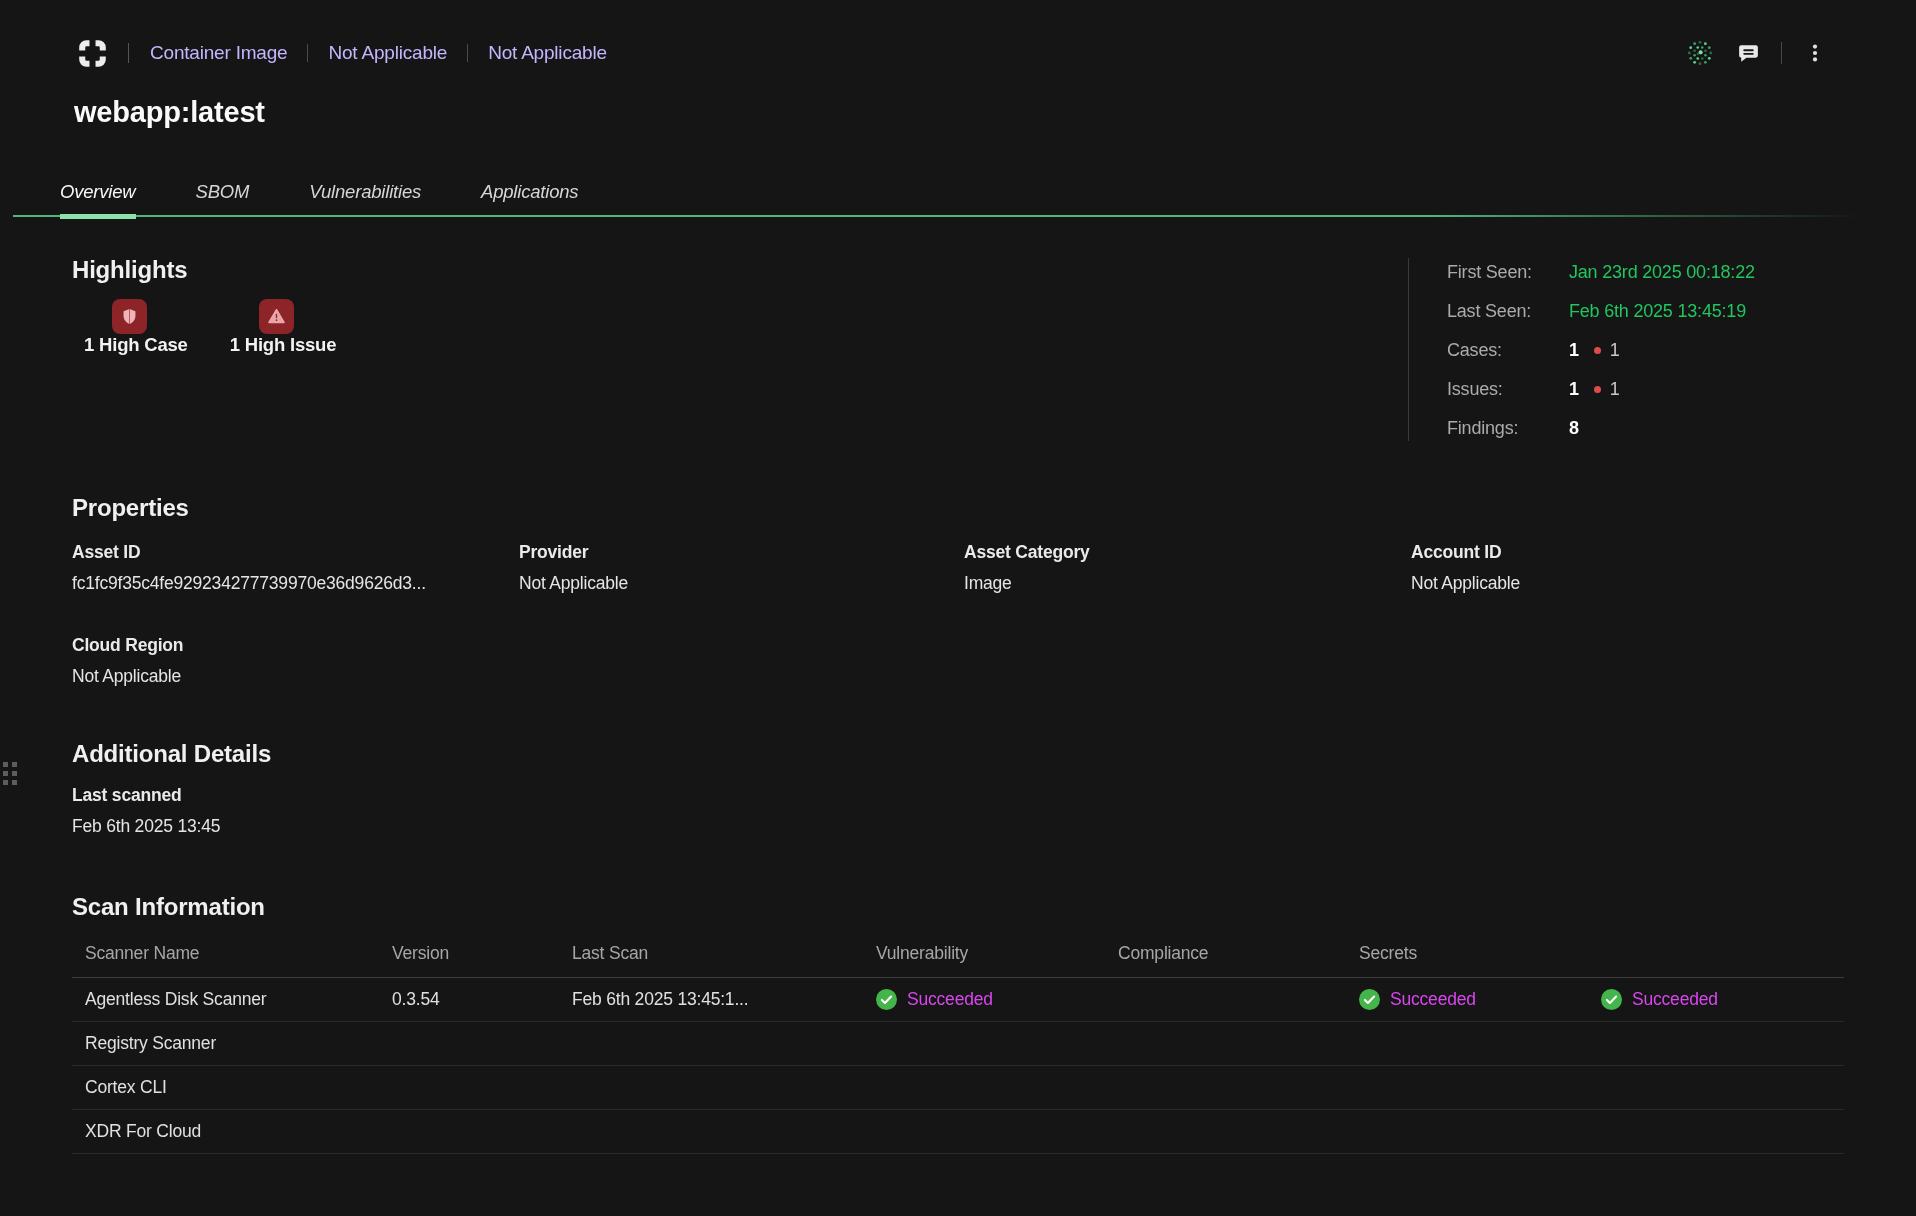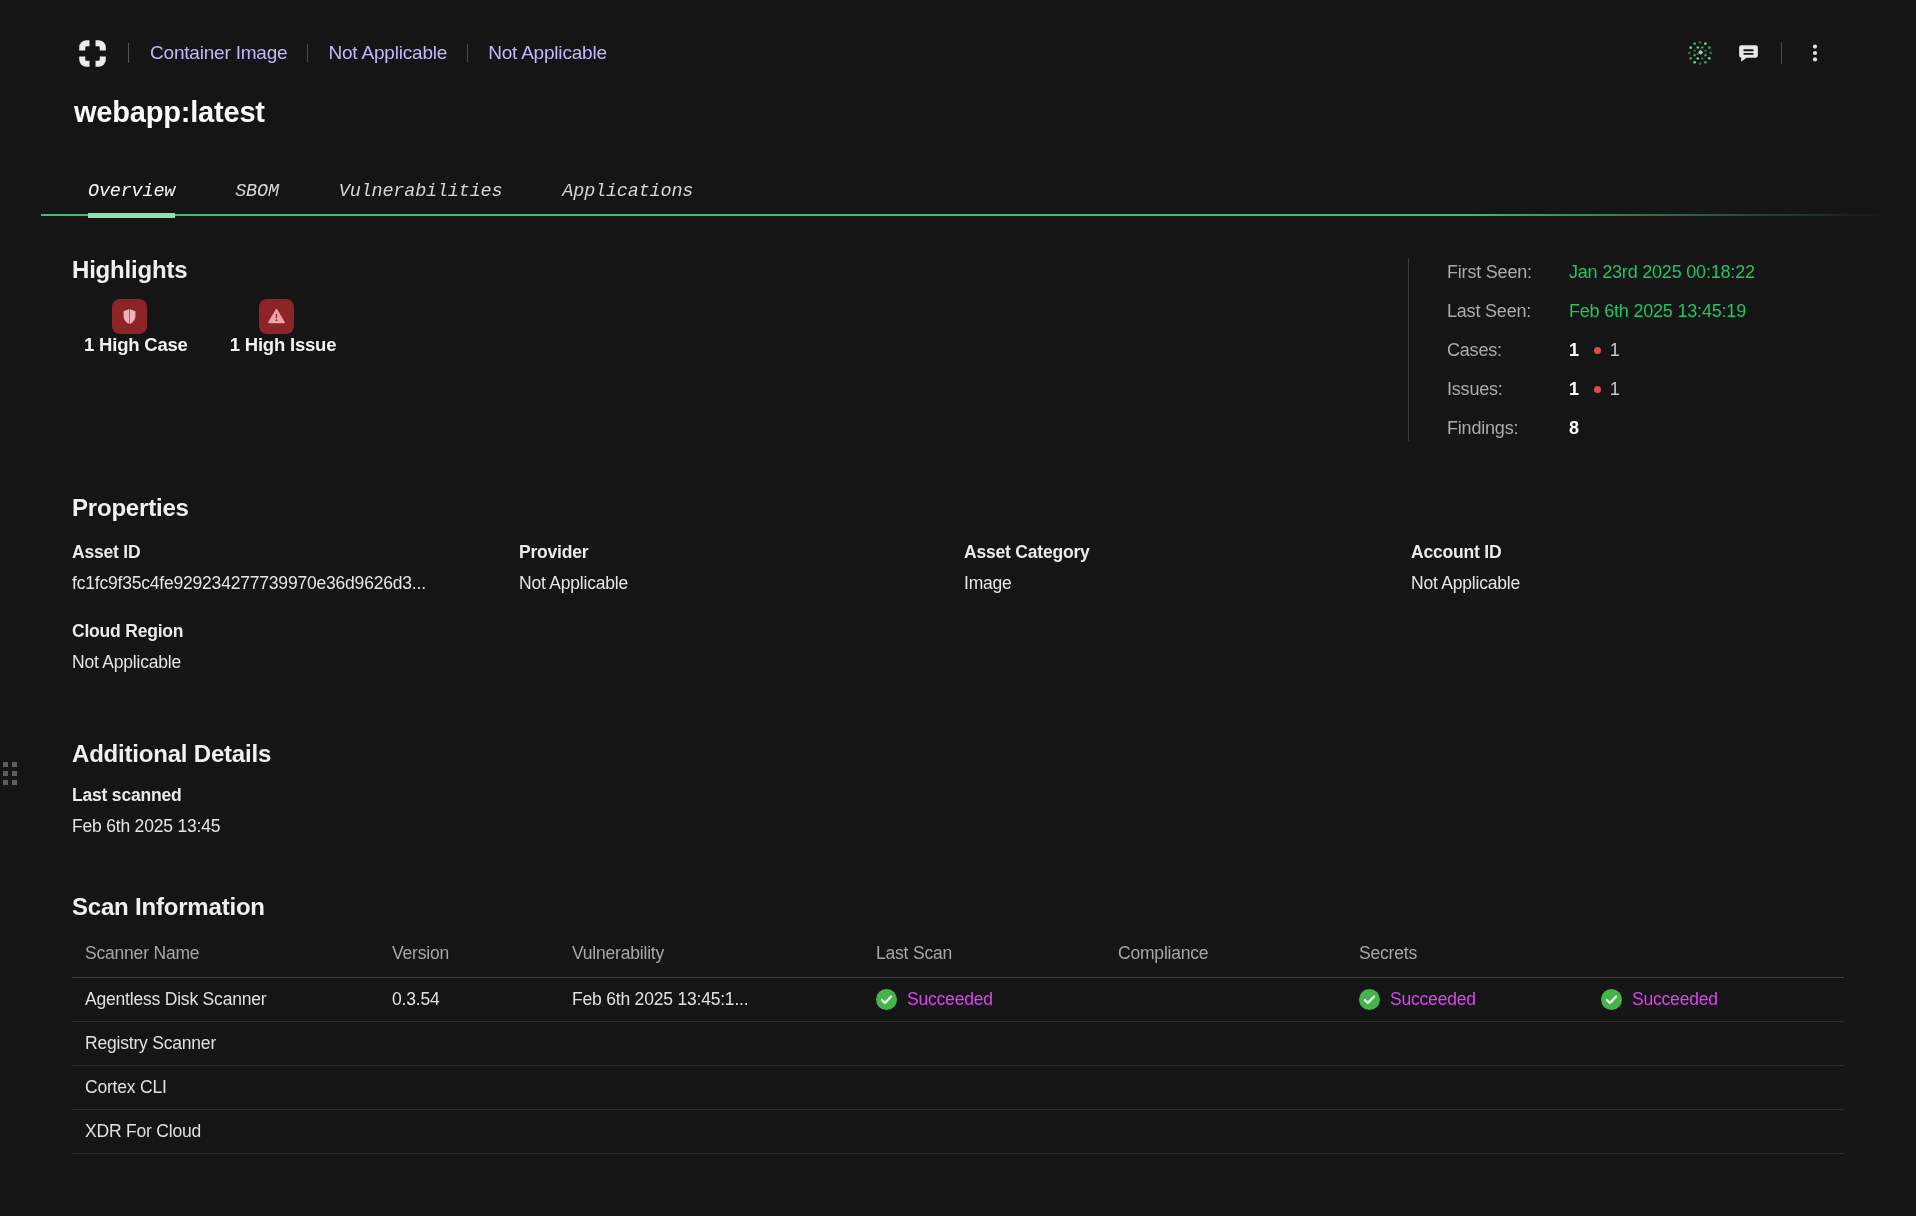--- a/index.html
+++ b/index.html
@@ -23,21 +23,21 @@
   .crumb-sep { width:1px; height:18px; background:#4c4c4c; margin:0 20px; }
   .topbar-right { margin-left:auto; display:flex; align-items:center; }
   .icon-btn { width:30px; height:30px; display:flex; align-items:center; justify-content:center; cursor:pointer; }
   .icon-btn + .icon-btn { margin-left:18px; }
   .topbar-right .vsep { margin:0 18px; height:22px; background:#484848; }
 
   
   .page-title { position:absolute; top:96px; left:74px; font-size:29px; font-weight:700; color:#fafafa; }
 
   
-  .tabs { position:absolute; top:181px; left:88px; display:flex;font-family:Liberation Mono, monospace; }
+  .tabs { position:absolute; top:181px; left:60px; display:flex; }
   .tabs-line { position:absolute; left:-47px; bottom:0; width:1865px; height:2px;
     background:linear-gradient(90deg, var(--accent-green) 0%, var(--accent-green) 76%, rgba(77,184,123,0) 99%); }
   .tab { font-style:italic; font-size:18.5px; color:#d6d6d6; padding-bottom:14px; margin-right:60px; position:relative; cursor:pointer; }
   .tab.active { color:#f7f7f7; }
   .tab.active::after { content:""; position:absolute; left:0; right:0; bottom:-2px; height:5px; background:var(--active-tab-green); z-index:2; }
 
   
   .section-heading { font-size:24px; font-weight:700; color:#f0f0f0; }
 
   
@@ -52,21 +52,21 @@
   .summary-row { display:flex; align-items:center; height:22px; margin-bottom:17px; }
   .summary-row:last-child { margin-bottom:0; }
   .summary-label { width:122px; font-size:18px; color:#ababab; flex:none; }
   .summary-value { font-size:18px; color:#22c55e; }
   .summary-num { font-size:18px; font-weight:700; color:#ffffff; }
   .red-dot { width:7px; height:7px; border-radius:50%; background:var(--dot-red); margin:0 9px 0 15px; }
   .summary-sub { font-size:18px; color:#c9c9c9; }
 
   
   .properties { position:absolute; top:494px; left:72px; right:72px; }
-  .prop-grid { margin-top:20px; display:grid; grid-template-columns:447px 445px 447px 1fr; row-gap:27px; }
+  .prop-grid { margin-top:20px; display:grid; grid-template-columns:447px 445px 447px 1fr; row-gap:41px; }
   .field-label { font-size:17.5px; font-weight:600; color:#eaeaea; margin-bottom:10px; }
   .field-value { font-size:17.5px; color:#e5e5e5; }
 
   
   .additional { position:absolute; top:740px; left:72px; }
   .additional .field { margin-top:17px; }
 
   
   .scan { position:absolute; top:893px; left:72px; width:1772px; }
   .scan-table { margin-top:13px; }
@@ -243,22 +243,22 @@
     <div class="field-value">Feb 6th 2025 13:45</div>
   </div>
 </div>
 
 <div class="scan">
   <div class="section-heading">Scan Information</div>
   <div class="scan-table">
     <div class="t-row t-head">
       <div class="t-cell first">Scanner Name</div>
       <div class="t-cell">Version</div>
+      <div class="t-cell">Last Scan</div>
       <div class="t-cell">Vulnerability</div>
-      <div class="t-cell">Last Scan</div>
       <div class="t-cell">Compliance</div>
       <div class="t-cell">Secrets</div>
     </div>
     <div class="t-body">
 
       <div class="t-row">
         <div class="t-cell first">Agentless Disk Scanner</div>
         <div class="t-cell">0.3.54</div>
         <div class="t-cell">Feb 6th 2025 13:45:1...</div>
         <div class="t-cell status-cell">

